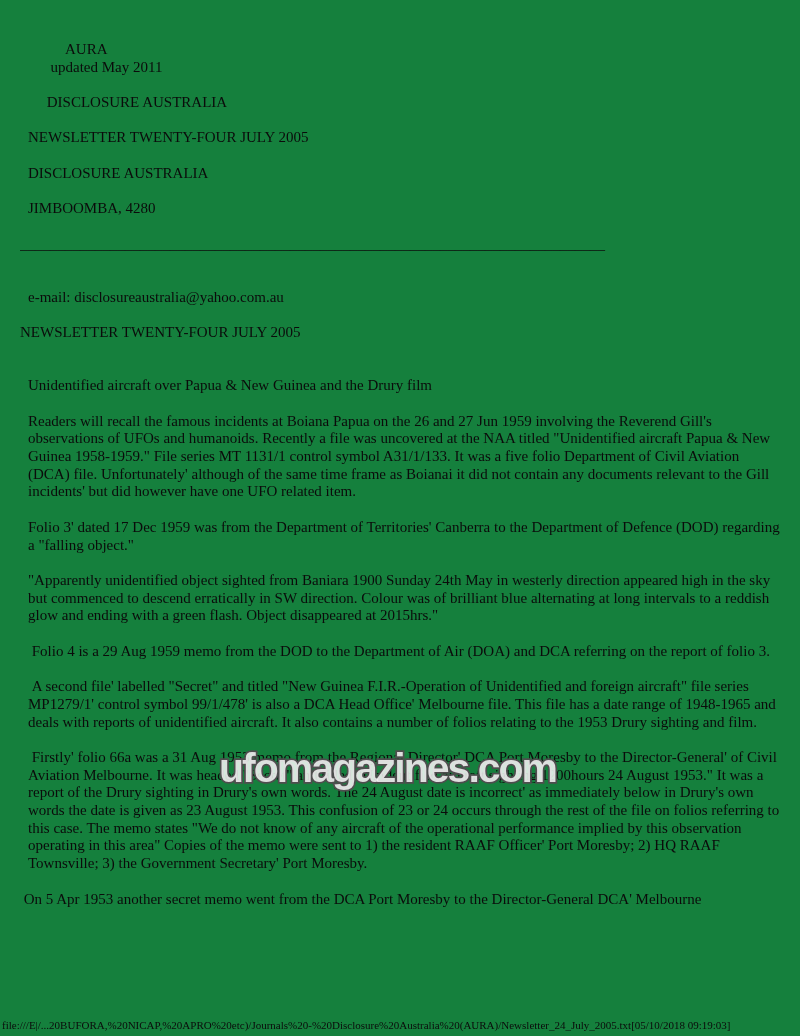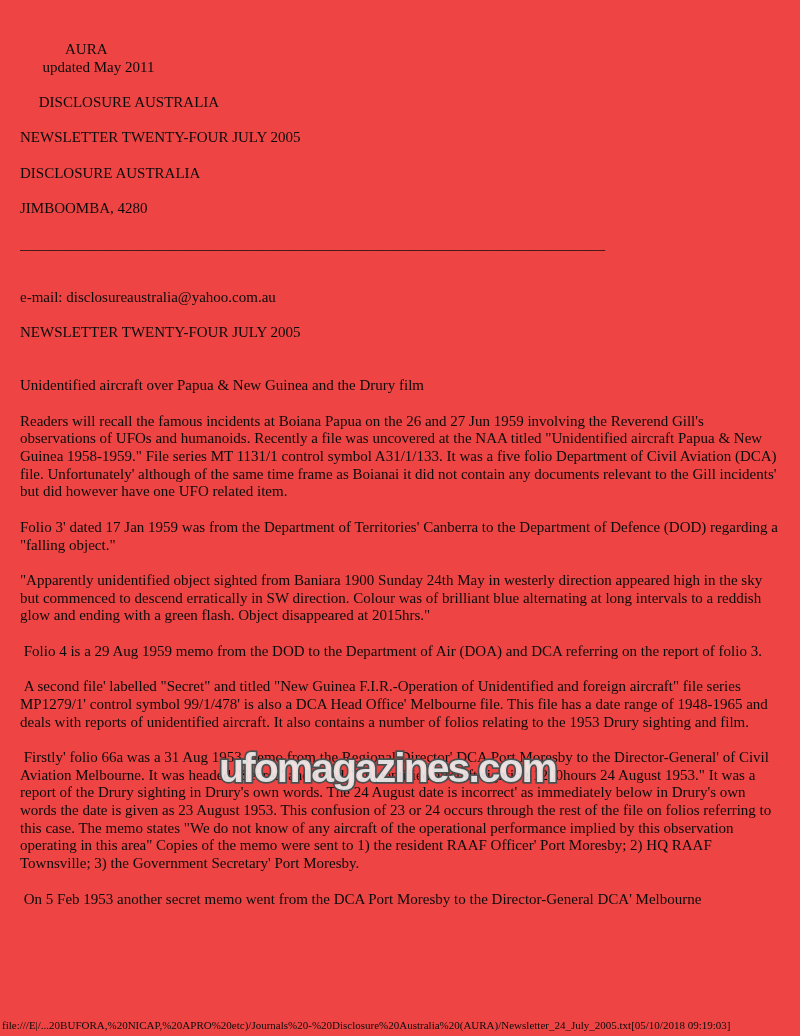--- a/index.html
+++ b/index.html
@@ -4,36 +4,36 @@
 <style>
   html, body {
     margin: 0;
     padding: 0;
     background: #ffffff;
   }
   .page {
     position: relative;
     width: 800px;
     height: 1036px;
-    background: #ef4444;
+    background: #15803d;
     overflow: hidden;
     font-family: "Liberation Serif", serif;
     color: #0b0b0b;
   }
   .doc {
     padding: 41px 18px 0 20px;
     font-size: 15px;
     line-height: 17.7px;
   }
   .blk {
     margin: 0;
     white-space: pre-wrap;
     word-wrap: break-word;
   }
-  .g1 { margin-bottom: 17.7px; }
+  .g1 { margin-bottom: 17.7px; margin-left: 8px; }
   .g2 { margin-bottom: 35.4px; }
   .divider {
     letter-spacing: 0;
     white-space: nowrap;
     overflow: hidden;
   }
   .watermark {
     position: absolute;
     top: 748px;
     left: 219px;
@@ -70,25 +70,25 @@
     <p class="blk g1">      updated May 2011</p>
     <p class="blk g1">     DISCLOSURE AUSTRALIA</p>
     <p class="blk g1">NEWSLETTER TWENTY-FOUR JULY 2005</p>
     <p class="blk g1">DISCLOSURE AUSTRALIA</p>
     <p class="blk g1">JIMBOOMBA, 4280</p>
     <p class="blk g2 divider">______________________________________________________________________________</p>
     <p class="blk g1">e-mail: disclosureaustralia@yahoo.com.au</p>
     <p class="blk g2">NEWSLETTER TWENTY-FOUR JULY 2005</p>
     <p class="blk g1">Unidentified aircraft over Papua &amp; New Guinea and the Drury film</p>
     <p class="blk g1">Readers will recall the famous incidents at Boiana Papua on the 26 and 27 Jun 1959 involving the Reverend Gill's observations of UFOs and humanoids. Recently a file was uncovered at the NAA titled "Unidentified aircraft Papua &amp; New Guinea 1958-1959." File series MT 1131/1 control symbol A31/1/133. It was a five folio Department of Civil Aviation (DCA) file. Unfortunately' although of the same time frame as Boianai it did not contain any documents relevant to the Gill incidents' but did however have one UFO related item.</p>
-    <p class="blk g1">Folio 3' dated 17 Jan 1959 was from the Department of Territories' Canberra to the Department of Defence (DOD) regarding a "falling object."</p>
+    <p class="blk g1">Folio 3' dated 17 Dec 1959 was from the Department of Territories' Canberra to the Department of Defence (DOD) regarding a "falling object."</p>
     <p class="blk g1">"Apparently unidentified object sighted from Baniara 1900 Sunday 24th May in westerly direction appeared high in the sky but commenced to descend erratically in SW direction. Colour was of brilliant blue alternating at long intervals to a reddish glow and ending with a green flash. Object disappeared at 2015hrs."</p>
     <p class="blk g1"> Folio 4 is a 29 Aug 1959 memo from the DOD to the Department of Air (DOA) and DCA referring on the report of folio 3.</p>
     <p class="blk g1"> A second file' labelled "Secret" and titled "New Guinea F.I.R.-Operation of Unidentified and foreign aircraft" file series MP1279/1' control symbol 99/1/478' is also a DCA Head Office' Melbourne file. This file has a date range of 1948-1965 and deals with reports of unidentified aircraft. It also contains a number of folios relating to the 1953 Drury sighting and film.</p>
     <p class="blk g1"> Firstly' folio 66a was a 31 Aug 1953 memo from the Regional Director' DCA Port Moresby to the Director-General' of Civil Aviation Melbourne. It was headed "Secret" and titled "Unidentified aircraft sighting 1200hours 24 August 1953." It was a report of the Drury sighting in Drury's own words. The 24 August date is incorrect' as immediately below in Drury's own words the date is given as 23 August 1953. This confusion of 23 or 24 occurs through the rest of the file on folios referring to this case. The memo states "We do not know of any aircraft of the operational performance implied by this observation operating in this area" Copies of the memo were sent to 1) the resident RAAF Officer' Port Moresby; 2) HQ RAAF Townsville; 3) the Government Secretary' Port Moresby.</p>
-    <p class="blk"> On 5 Feb 1953 another secret memo went from the DCA Port Moresby to the Director-General DCA' Melbourne</p>
+    <p class="blk"> On 5 Apr 1953 another secret memo went from the DCA Port Moresby to the Director-General DCA' Melbourne</p>
   </div>
 
   <div class="watermark">ufomagazines.com</div>
 
   <div class="footer">file:///E|/...20BUFORA,%20NICAP,%20APRO%20etc)/Journals%20-%20Disclosure%20Australia%20(AURA)/Newsletter_24_July_2005.txt[05/10/2018 09:19:03]</div>
 
 </div>
 
 </body></html>

